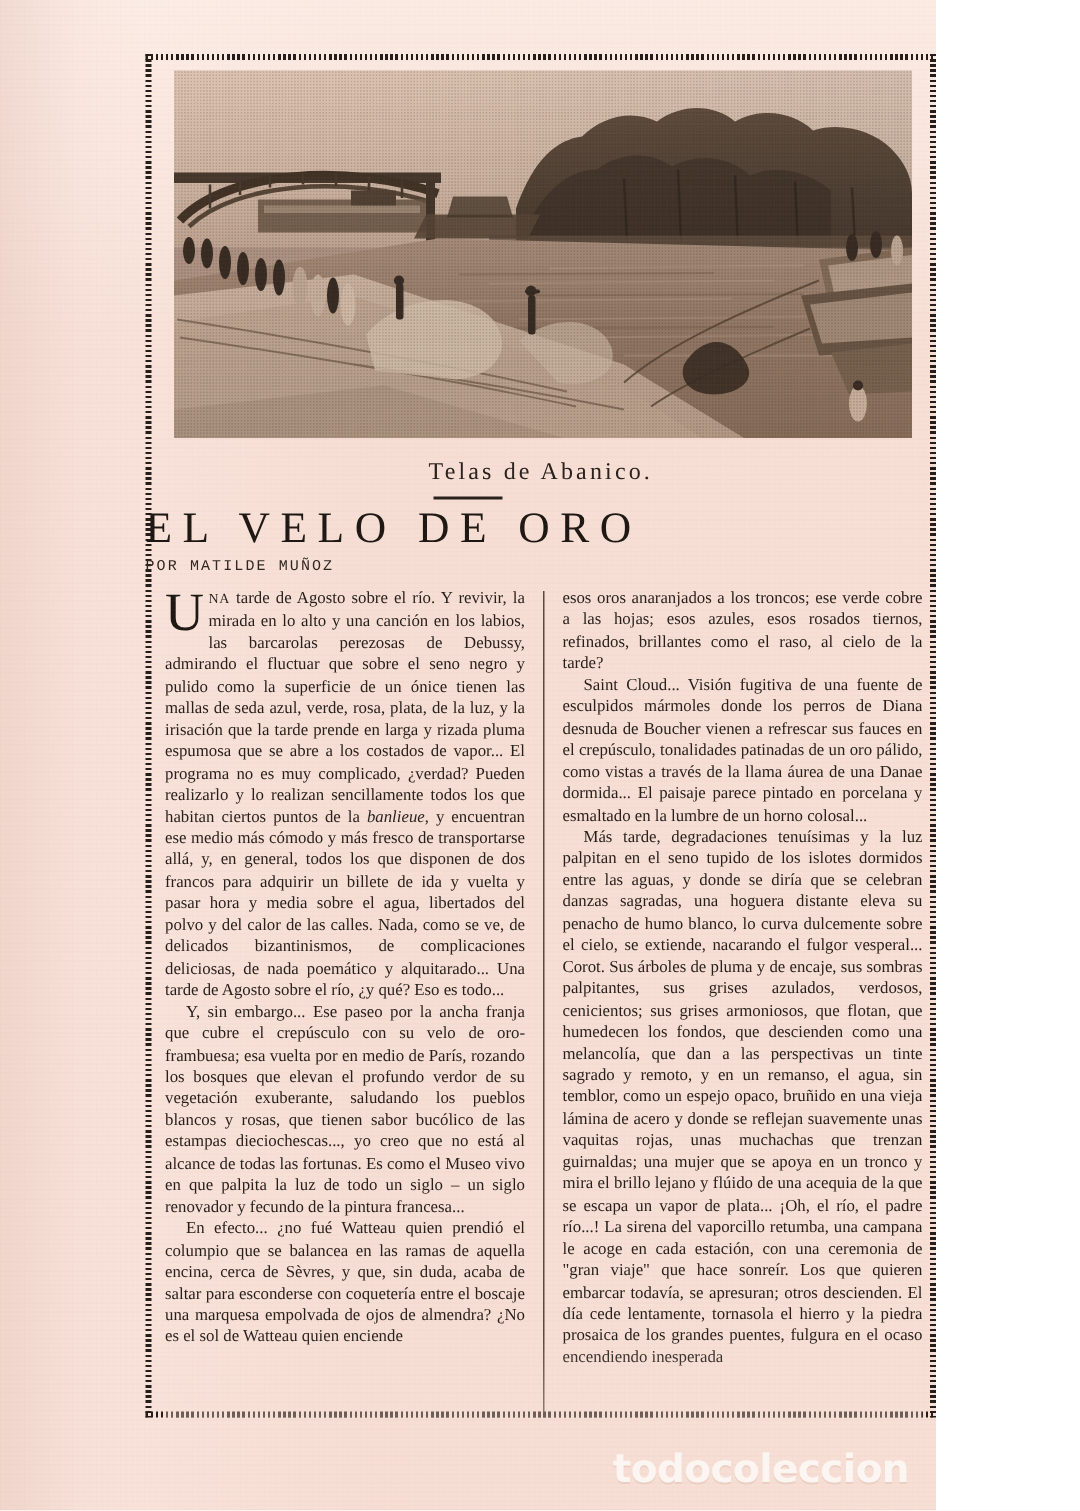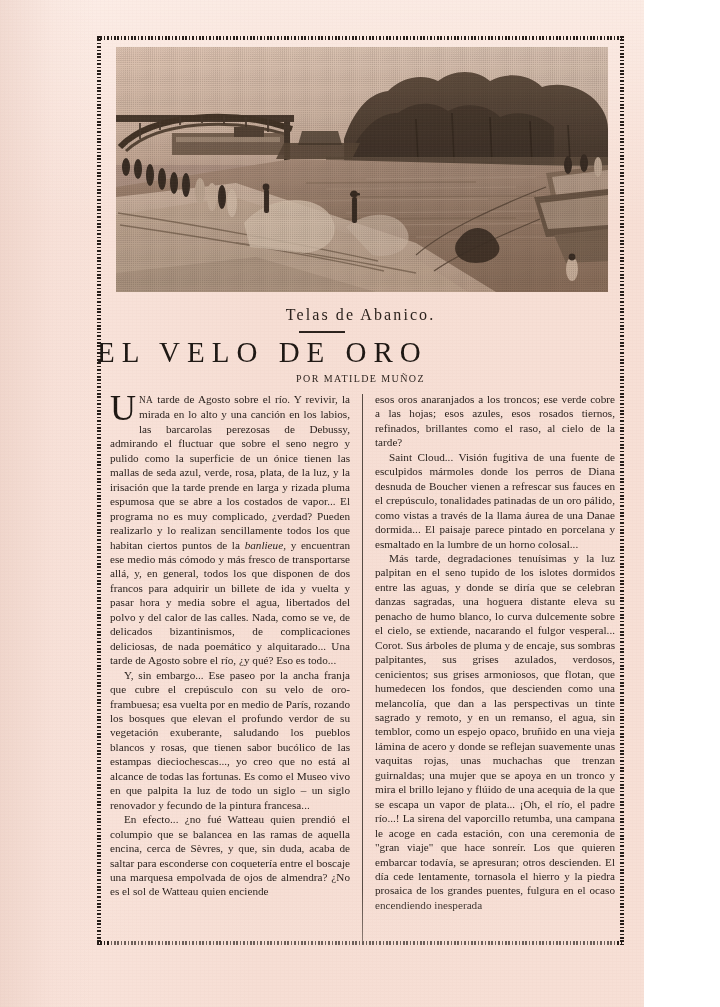--- a/index.html
+++ b/index.html
@@ -17,21 +17,20 @@
   
   .page {
     position: relative;
     width: 624px;
     height: 1007px;
     background: #f7e0d6;
     background-image:
       linear-gradient(180deg, rgba(255,245,240,.55) 0%, rgba(247,220,212,0) 22%),
       linear-gradient(90deg, rgba(252,233,226,.5) 0%, rgba(243,214,204,.2) 40%, rgba(247,222,212,.35) 100%);
     overflow: hidden;
-    padding-left: 20px;
   }
   
   .grain {
     position: absolute;
     inset: 0;
     pointer-events: none;
     opacity: .5;
     background-image:
       repeating-linear-gradient(0deg, rgba(190,150,135,.055) 0 1px, rgba(255,255,255,0) 1px 3px),
       repeating-linear-gradient(90deg, rgba(190,150,135,.04) 0 1px, rgba(255,255,255,0) 1px 4px);
@@ -127,22 +126,22 @@
     text-align: left;
     font-family: "Liberation Serif", serif;
     font-size: 29px;
     letter-spacing: 7px;
     color: #1d1713;
   }
   .byline {
     position: absolute;
     left: 97px; top: 373px;
     width: 527px;
-    text-align: center;
-    font-family: Liberation Serif, serif;
+    text-align: left;
+    font-family: Liberation Mono, monospace;
     font-size: 10px;
     letter-spacing: 1.4px;
     color: #2e2520;
   }
 
   
   .cols {
     position: absolute;
     left: 110px;
     top: 392px;
@@ -388,14 +387,15 @@
 
     <div class="col col-right">
       <p class="noindent">esos oros anaranjados a los troncos; ese verde cobre a las hojas; esos azules, esos rosados tiernos, refinados, brillantes como el raso, al cielo de la tarde?</p>
       <p>Saint Cloud... Visión fugitiva de una fuente de esculpidos mármoles donde los perros de Diana desnuda de Boucher vienen a refrescar sus fauces en el crepúsculo, tonalidades patinadas de un oro pálido, como vistas a través de la llama áurea de una Danae dormida... El paisaje parece pintado en porcelana y esmaltado en la lumbre de un horno colosal...</p>
       <p>Más tarde, degradaciones tenuísimas y la luz palpitan en el seno tupido de los islotes dormidos entre las aguas, y donde se diría que se celebran danzas sagradas, una hoguera distante eleva su penacho de humo blanco, lo curva dulcemente sobre el cielo, se extiende, nacarando el fulgor vesperal... Corot. Sus árboles de pluma y de encaje, sus sombras palpitantes, sus grises azulados, verdosos, cenicientos; sus grises armoniosos, que flotan, que humedecen los fondos, que descienden como una melancolía, que dan a las perspectivas un tinte sagrado y remoto, y en un remanso, el agua, sin temblor, como un espejo opaco, bruñido en una vieja lámina de acero y donde se reflejan suavemente unas vaquitas rojas, unas muchachas que trenzan guirnaldas; una mujer que se apoya en un tronco y mira el brillo lejano y flúido de una acequia de la que se escapa un vapor de plata... ¡Oh, el río, el padre río...! La sirena del vaporcillo retumba, una campana le acoge en cada estación, con una ceremonia de "gran viaje" que hace sonreír. Los que quieren embarcar todavía, se apresuran; otros descienden. El día cede lentamente, tornasola el hierro y la piedra prosaica de los grandes puentes, fulgura en el ocaso encendiendo inesperada</p>
     </div>
   </div>
 
   <div class="grain"></div>
 
+  <div class="watermark">todocoleccion</div>
 
 </div>
 
 </body></html>

